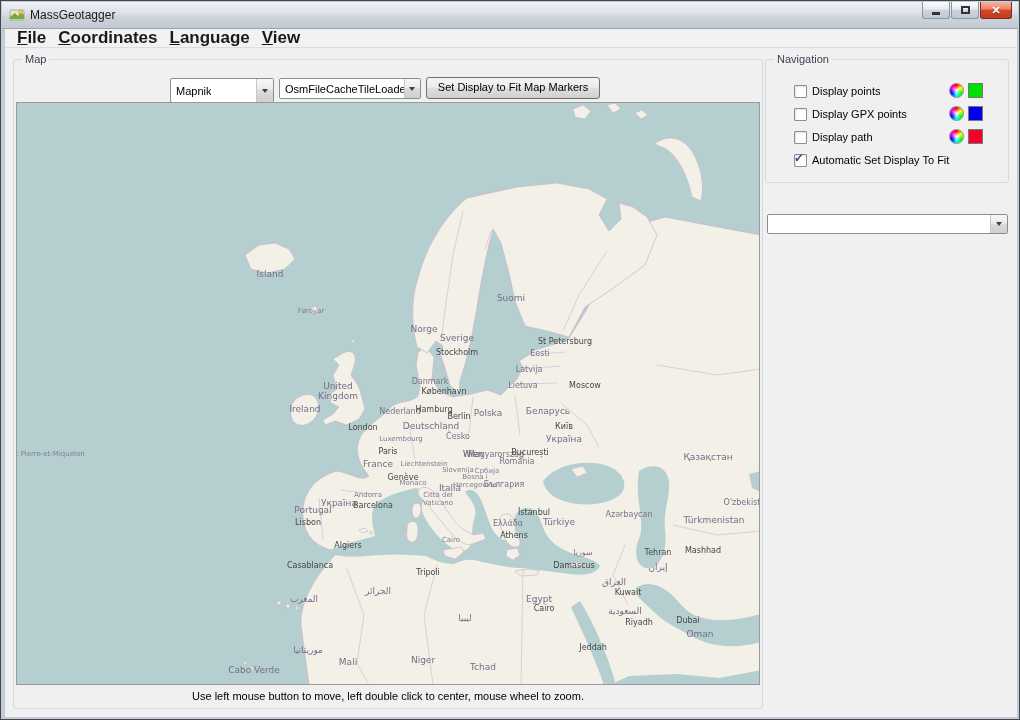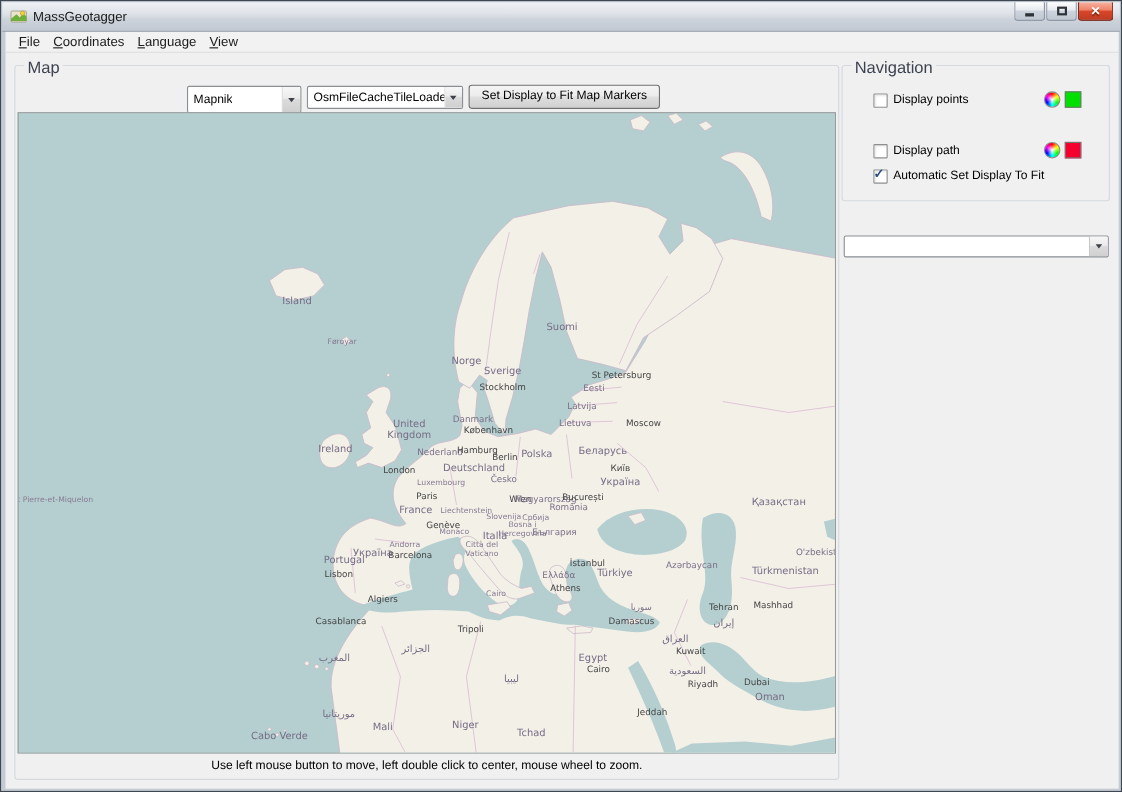--- a/index.html
+++ b/index.html
@@ -18,28 +18,28 @@
     background:linear-gradient(#fdfdfd,#e6eaef 45%,#cdd4dd 50%,#c0c8d2);
     display:flex;align-items:center;justify-content:center;cursor:default;}
   .win-btn.min{width:28px;}
   .win-btn.max{width:28px;}
   .win-btn.close{width:32px;background:linear-gradient(#f6b1a1,#ee8165 45%,#d9472b 50%,#c03a22);
     border-color:#7e2a1c;color:#fff;font-size:11px;font-weight:bold;text-shadow:0 1px 1px rgba(0,0,0,.4);}
   .glyph-min{width:8px;height:3px;background:#2e3338;margin-top:7px;}
   .glyph-max{width:9px;height:8px;border:2px solid #2e3338;}
   .menubar{position:absolute;left:4px;top:28px;width:1012px;height:19px;background:#f2f2f2;
     border-bottom:1px solid #dcdcdc;display:flex;align-items:center;padding-left:6px;}
-  .menu-item{display:inline-block;font-size:12px;color:#1a1a1a;padding:13px 6px;cursor:default;}
+  .menu-item{display:inline-block;font-size:17px;color:#1a1a1a;padding:13px 6px;cursor:default;font-weight:bold;}
   .menu-item::first-letter{text-decoration:underline;}
   .client{position:absolute;left:4px;top:47px;width:1012px;height:669px;background:#f0f0f0;}
 
   
   .groupbox{position:absolute;border:1px solid #d3d9df;border-radius:3px;}
   .groupbox>.gb-label{position:absolute;top:-7px;left:8px;background:#f0f0f0;padding:0 3px;
-    font-size:15px;color:#3c4250;}
+    font-size:11px;color:#3c4250;}
 
   
   .vbutton{position:absolute;font-size:11px;color:#000;text-align:center;
     background:linear-gradient(#f4f4f4,#ececec 45%,#dedede 52%,#d0d0d0);
     border:1px solid #707070;border-radius:3px;line-height:19px;cursor:default;}
   .combo{position:absolute;background:#fff;border:1px solid #898f94;border-radius:2px;
     display:flex;align-items:center;font-size:11px;color:#000;padding-left:5px;cursor:default;}
   .combo .combo-text{white-space:nowrap;overflow:hidden;}
   .combo .arrow-btn{margin-left:auto;align-self:stretch;width:17px;
     background:linear-gradient(#f7f7f7,#ebebeb 45%,#dbdbdb 50%,#cfcfcf);
@@ -230,21 +230,21 @@
             <span class="maplabel k-co" style="left: 440px; top: 236px; text-align: center;">Sverige</span>
             <span class="maplabel k-co" style="left: 494px; top: 196px;">Suomi</span>
             <span class="maplabel k-ci" style="left: 548px; top: 239px;">St Petersburg</span>
             <span class="maplabel k-ci" style="left: 440px; top: 250px;">Stockholm</span>
             <span class="maplabel k-cs" style="left: 523px; top: 251px;">Eesti</span>
             <span class="maplabel k-cs" style="left: 512px; top: 267px;">Latvija</span>
             <span class="maplabel k-cs" style="left: 506px; top: 283px;">Lietuva</span>
             <span class="maplabel k-ci" style="left: 568px; top: 283px;">Moscow</span>
             <span class="maplabel k-cs" style="left: 413px; top: 279px;">Danmark</span>
             <span class="maplabel k-ci" style="left: 427px; top: 289px;">København</span>
-            <span class="maplabel k-co" style="left: 321px; top: 289px; max-width: 46px; white-space: normal; margin-left: 34px;">United Kingdom</span>
+            <span class="maplabel k-co" style="left: 321px; top: 289px; max-width: 46px; white-space: normal;">United Kingdom</span>
             <span class="maplabel k-co" style="left: 288px; top: 307px;">Ireland</span>
             <span class="maplabel k-cs" style="left: 383px; top: 309px;">Nederland</span>
             <span class="maplabel k-ci" style="left: 417px; top: 307px;">Hamburg</span>
             <span class="maplabel k-ci" style="left: 442px; top: 314px;">Berlin</span>
             <span class="maplabel k-co" style="left: 471px; top: 311px;">Polska</span>
             <span class="maplabel k-co" style="left: 531px; top: 309px;">Беларусь</span>
             <span class="maplabel k-co" style="left: 414px; top: 324px;">Deutschland</span>
             <span class="maplabel k-ci" style="left: 346px; top: 325px;">London</span>
             <span class="maplabel k-ci" style="left: 547px; top: 324px;">Київ</span>
             <span class="maplabel k-co" style="left: 547px; top: 337px;">Україна</span>
@@ -314,20 +314,26 @@
     <div class="groupbox" style="left:760px;top:11px;width:244px;height:124px;">
       <span class="gb-label">Navigation</span>
 
       <div class="nav-row" style="top:24px;">
         <span class="checkbox"></span>
         <span class="nav-label">Display points</span>
         <span class="color-wheel"></span>
         <span class="color-square" style="background: rgb(0, 224, 0);"></span>
       </div>
 
+      <div class="nav-row" style="top:47px;">
+        <span class="checkbox"></span>
+        <span class="nav-label">Display GPX points</span>
+        <span class="color-wheel"></span>
+        <span class="color-square" style="background: rgb(0, 0, 238);"></span>
+      </div>
 
       <div class="nav-row" style="top:70px;">
         <span class="checkbox"></span>
         <span class="nav-label">Display path</span>
         <span class="color-wheel"></span>
         <span class="color-square" style="background: rgb(245, 0, 46);"></span>
       </div>
 
       <div class="nav-row" style="top:93px;">
         <span class="checkbox">

